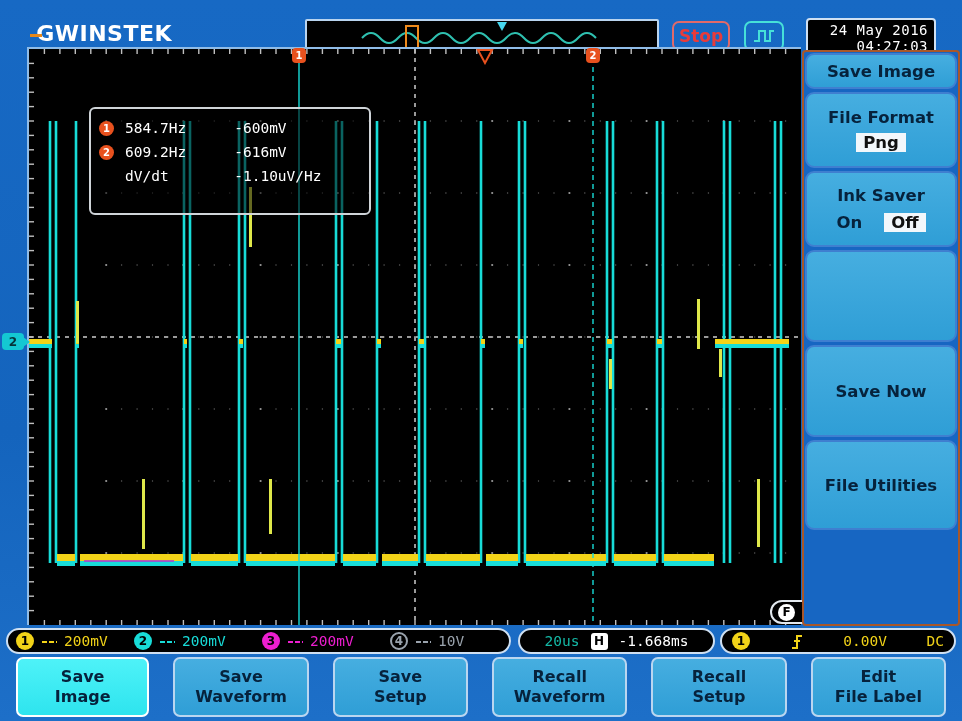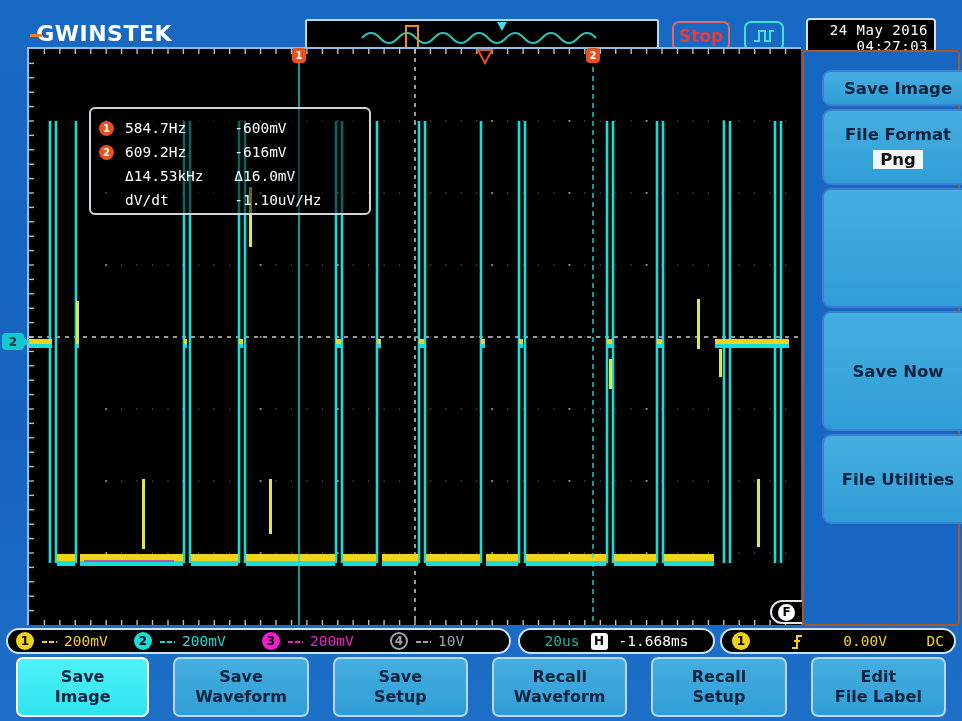--- a/index.html
+++ b/index.html
@@ -108,33 +108,33 @@
     font-size:12px; font-weight:bold; display:flex;
     align-items:center; justify-content:center; margin-right:8px;
     font-family:"DejaVu Sans", sans-serif;
   }
 
   
   #sidemenu {
     position:absolute; left:802px; top:50px; width:158px; height:576px;
     border:2px solid #a8572a; border-radius:4px;
     background:#1766c2;
-    padding:18px;
+    padding:1px;
   }
   .smitem {
     width:152px; margin:0 auto 3px auto;
     background:linear-gradient(180deg,#46aee0 0%,#2f9ed6 100%);
     border:2px solid #3f7fd0; border-radius:9px;
     color:#06223c; font-weight:bold; font-size:16.5px;
     display:flex; flex-direction:column; align-items:center; justify-content:center;
     font-family:"DejaVu Sans", sans-serif;
   }
   .smitem.title { height:36px; }
   .smitem.h95 { height:76px; }
-  .smitem.h92 { height:120px;align-items:center; }
+  .smitem.h92 { height:92px;align-items:center; }
   .smitem.h90 { height:90px; }
   .smitem .hl {
     background:#f2f7fb; color:#111; border-radius:0;
     padding:0px 7px; margin-top:6px; display:inline-block;
   }
   .smitem .optrow { margin-top:8px; display:flex; align-items:center; gap:22px; }
 
   
   #statusbar { position:absolute; left:6px; top:628px; width:950px; height:26px; }
   .sbox {
@@ -803,25 +803,20 @@
         <div class="lbl">584.7Hz</div>
         <div class="val">-600mV</div>
       </div>
       <div class="row">
         <div class="bul">2</div>
         <div class="lbl">609.2Hz</div>
         <div class="val">-616mV</div>
       </div>
       <div class="row">
         <div class="pad"></div>
-        <div class="lbl">Δ14.53kHz</div>
-        <div class="val">Δ16.0mV</div>
-      </div>
-      <div class="row">
-        <div class="pad"></div>
         <div class="lbl">dV/dt</div>
         <div class="val">-1.10uV/Hz</div>
       </div>
     </div>
 
     <div id="freqbox" style="left:741px; top:551px;">
       <div class="fcirc">F</div>
       <span>34.6764kHz</span>
     </div>
   </div>
@@ -834,20 +829,27 @@
 
     <div class="smitem title">
       <span>Save Image</span>
     </div>
 
     <div class="smitem h95">
       <span>File Format</span>
       <span class="hl">Png</span>
     </div>
 
+    <div class="smitem h95">
+      <span>Ink Saver</span>
+      <span class="optrow">
+        <span>On</span>
+        <span class="hl" style="margin-top:0;">Off</span>
+      </span>
+    </div>
 
     <div class="smitem h92">
       <span></span>
     </div>
 
     <div class="smitem h92">
       <span>Save Now</span>
     </div>
 
     <div class="smitem h90">

